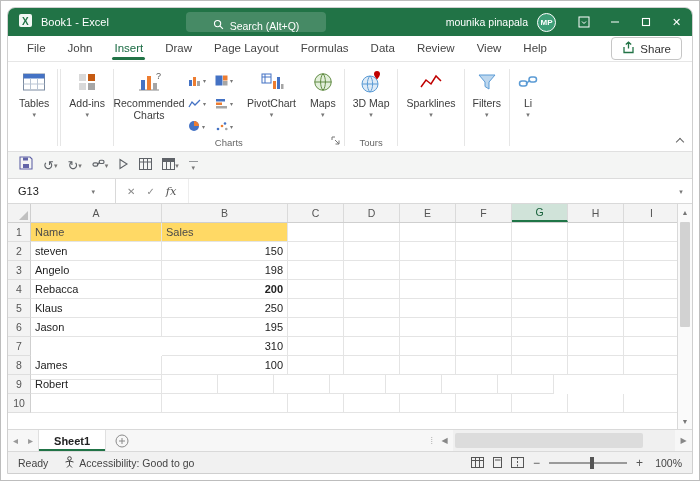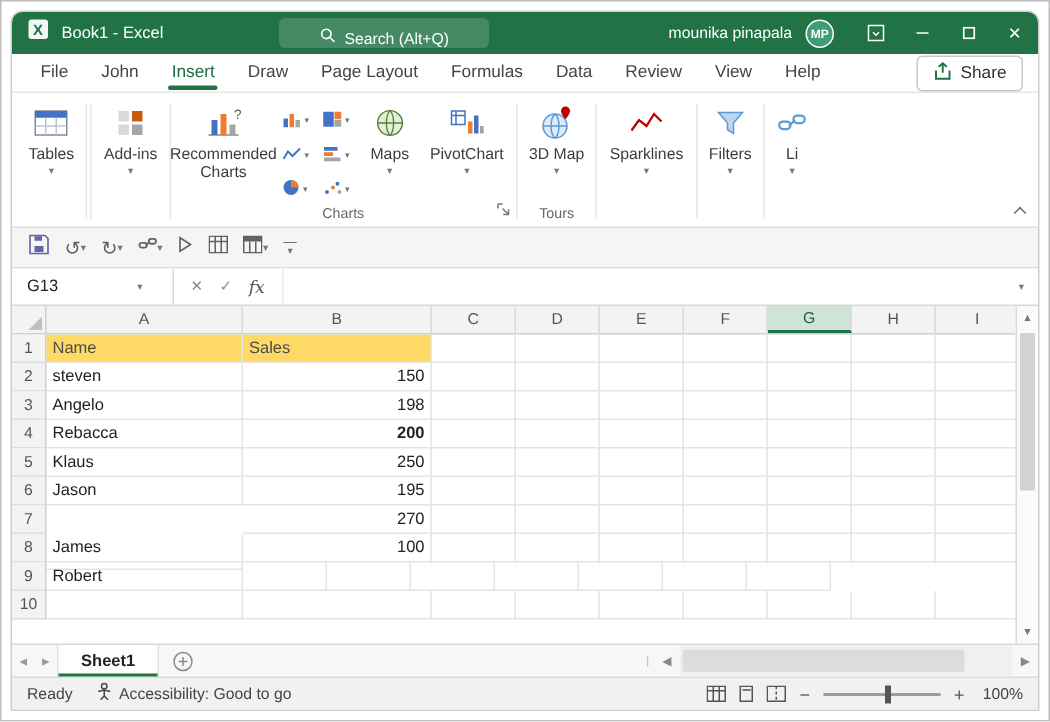--- a/index.html
+++ b/index.html
@@ -265,41 +265,41 @@
                     <circle cx="3" cy="8" r="1.3" fill="#4472c4"></circle>
                     <circle cx="7" cy="5" r="1.3" fill="#ed7d31"></circle>
                     <circle cx="10" cy="2.5" r="1.3" fill="#4472c4"></circle>
                     <circle cx="11.3" cy="8" r="1.3" fill="#a5a5a5"></circle>
                   </svg></span>
               <span class="chev">▾</span>
             </span>
           </div>
           <div class="bigbtn">
             <span class="iconbox">
-              <svg width="22" height="22" viewBox="0 0 24 24">
-                  <circle cx="12" cy="12" r="9" fill="#e2efda" stroke="#548235"></circle>
-                  <path d="M3 12h18" stroke="#548235" fill="none"></path>
-                  <path d="M12 3c3.5 3.5 3.5 14.5 0 18M12 3c-3.5 3.5-3.5 14.5 0 18" stroke="#548235" fill="none"></path>
-                </svg>
-            </span>
-            <span>Maps</span>
-            <span class="chev">▾</span>
-          </div>
-          <div class="bigbtn">
-            <span class="iconbox">
               <svg width="24" height="22" viewBox="0 0 24 22">
                   <rect x="2" y="3" width="9" height="9" fill="#fff" stroke="#4472c4"></rect>
                   <line x1="2" y1="6" x2="11" y2="6" stroke="#4472c4"></line>
                   <line x1="5" y1="3" x2="5" y2="12" stroke="#4472c4"></line>
                   <rect x="13" y="10" width="3" height="8" fill="#ed7d31"></rect>
                   <rect x="17" y="6" width="3" height="12" fill="#4472c4"></rect>
                   <rect x="21" y="13" width="2.5" height="5" fill="#a5a5a5"></rect>
                 </svg>
             </span>
             <span>PivotChart</span>
+            <span class="chev">▾</span>
+          </div>
+          <div class="bigbtn">
+            <span class="iconbox">
+              <svg width="22" height="22" viewBox="0 0 24 24">
+                  <circle cx="12" cy="12" r="9" fill="#e2efda" stroke="#548235"></circle>
+                  <path d="M3 12h18" stroke="#548235" fill="none"></path>
+                  <path d="M12 3c3.5 3.5 3.5 14.5 0 18M12 3c-3.5 3.5-3.5 14.5 0 18" stroke="#548235" fill="none"></path>
+                </svg>
+            </span>
+            <span>Maps</span>
             <span class="chev">▾</span>
           </div>
         </div>
         <div class="glabel">Charts</div>
         <span class="launcher">
           <svg width="9" height="9" viewBox="0 0 9 9">
               <path d="M1 1h3M1 1v3" stroke="#777" fill="none"></path>
               <path d="M4 4l4 4M8 4.5V8H4.5" stroke="#777" fill="none"></path>
             </svg>
         </span>
@@ -525,21 +525,21 @@
               <div class="cell" style="width: 56px;"></div>
               <div class="cell" style="width: 56px;"></div>
               <div class="cell" style="width: 56px;"></div>
               <div class="cell" style="width: 56px;"></div>
               <div class="cell" style="width: 56px;"></div>
               <div class="cell" style="width: 56px;"></div>
             </div>
             <div class="grow">
               <div class="rowh">7</div>
               <div class="cell" style="width: 131px; margin-top: 42px;">John</div>
-              <div class="cell num" style="width: 126px;">270</div>
+              <div class="cell num" style="width: 126px;">310</div>
               <div class="cell" style="width: 56px;"></div>
               <div class="cell" style="width: 56px;"></div>
               <div class="cell" style="width: 56px;"></div>
               <div class="cell" style="width: 56px;"></div>
               <div class="cell" style="width: 56px;"></div>
               <div class="cell" style="width: 56px;"></div>
               <div class="cell" style="width: 56px;"></div>
             </div>
             <div class="grow">
               <div class="rowh">8</div>

